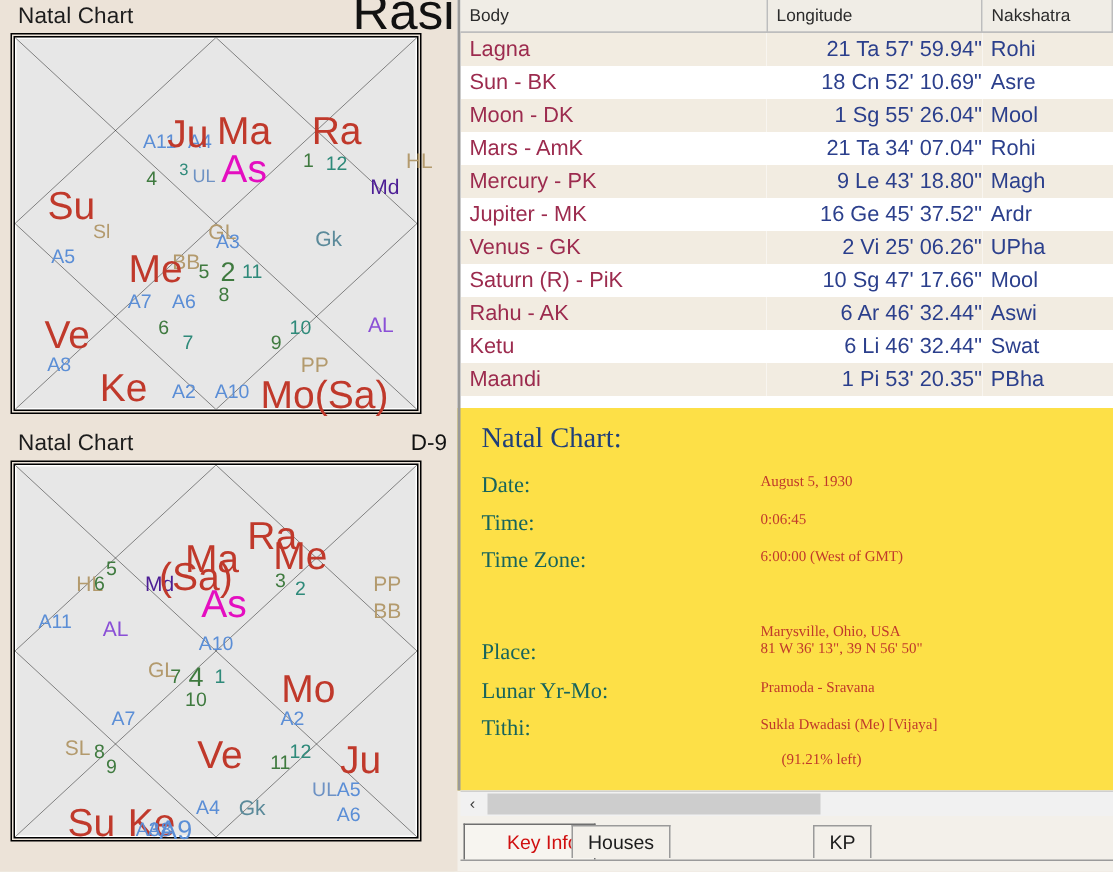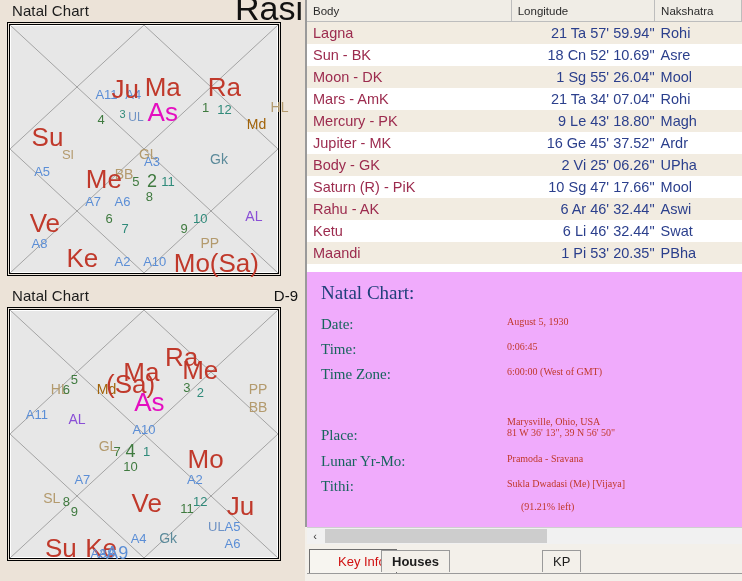--- a/index.html
+++ b/index.html
@@ -40,21 +40,21 @@
 
   
   .c-planet{color:#c0392b;}
   .c-asc{color:#e40ec0;}
   .c-arudha{color:#5b8ed6;}
   .c-house{color:#3f7a3f;}
   .c-house2{color:#2f8a7a;}
   .c-spec{color:#b39a6d;padding-left:46px;}
   .c-gk{color:#5b8a9a;}
   .c-al{color:#8a4fd6;}
-  .c-md{color:#a16207;}
+  .c-md{color:#4c1d95;}
   .c-ul{color:#6e92c4;}
 
   
   #right-pane{position:absolute;left:305px;top:0;width:437px;height:581px;background:#f3f0ea;}
 
   
   #grid-wrap{position:absolute;left:0;top:0;width:437px;height:272px;background:#ffffff;
              border-left:2px solid #9a9a9a;box-sizing:border-box;}
   table.grid{border-collapse:collapse;width:100%;table-layout:fixed;}
   table.grid th{
@@ -69,21 +69,21 @@
   td.col-body{color:#9c2b4e;}
   td.col-lon{color:#2b3f8c;text-align:right;padding-right:54px;}
   td.col-nak{color:#2b3f8c;}
   .col1{width:47%;}
   .col2{width:33%;}
   .col3{width:20%;}
   tr.clipped td{height:9px;line-height:9px;overflow:hidden;}
 
   
   #info-panel{position:absolute;left:0;top:272px;width:437px;height:255px;
-    background:#f0abfc;border-left:2px solid #9a9a9a;box-sizing:border-box;
+    background:#fde047;border-left:2px solid #9a9a9a;box-sizing:border-box;
     font-family:"Liberation Serif", serif;text-align:center;}
   #info-title{position:absolute;left:14px;top:10px;font-size:19px;color:#1f3f7a;}
   .info-row{position:absolute;left:14px;width:420px;height:22px;}
   .info-label{position:absolute;left:0;font-size:15px;color:#17645c;}
   .info-value{position:absolute;left:186px;font-size:10px;color:#c0392b;white-space:nowrap;}
   .info-value.indent{left:200px;}
 
   
   #hscroll{position:absolute;left:2px;top:527px;width:435px;height:16px;background:#f1f1f1;
            border-top:1px solid #cfcfcf;}
@@ -267,21 +267,21 @@
             <td class="col-body">Mercury - PK</td>
             <td class="col-lon">9 Le 43' 18.80"</td>
             <td class="col-nak">Magh</td>
           </tr>
           <tr>
             <td class="col-body">Jupiter - MK</td>
             <td class="col-lon">16 Ge 45' 37.52"</td>
             <td class="col-nak">Ardr</td>
           </tr>
           <tr class="alt">
-            <td class="col-body">Body - GK</td>
+            <td class="col-body">Venus - GK</td>
             <td class="col-lon">2 Vi 25' 06.26"</td>
             <td class="col-nak">UPha</td>
           </tr>
           <tr>
             <td class="col-body">Saturn (R) - PiK</td>
             <td class="col-lon">10 Sg 47' 17.66"</td>
             <td class="col-nak">Mool</td>
           </tr>
           <tr class="alt">
             <td class="col-body">Rahu - AK</td>
@@ -342,17 +342,17 @@
     </div>
   </div>
 
   <div id="hscroll">
     <div class="arrow">‹</div>
     <div class="thumb"></div>
   </div>
 
   <div id="tabs">
       <div class="tab active" style="left: 2px; padding-left: 28px;">Key Info</div>
-      <div class="tab" style="left: 74px; font-weight: bold;">Houses</div>
+      <div class="tab" style="left: 74px;">Houses</div>
       <div class="tab" style="left: 235px;">KP</div>
     </div>
   <div id="tabs-underline"></div>
 </div>
 
 </body></html>

